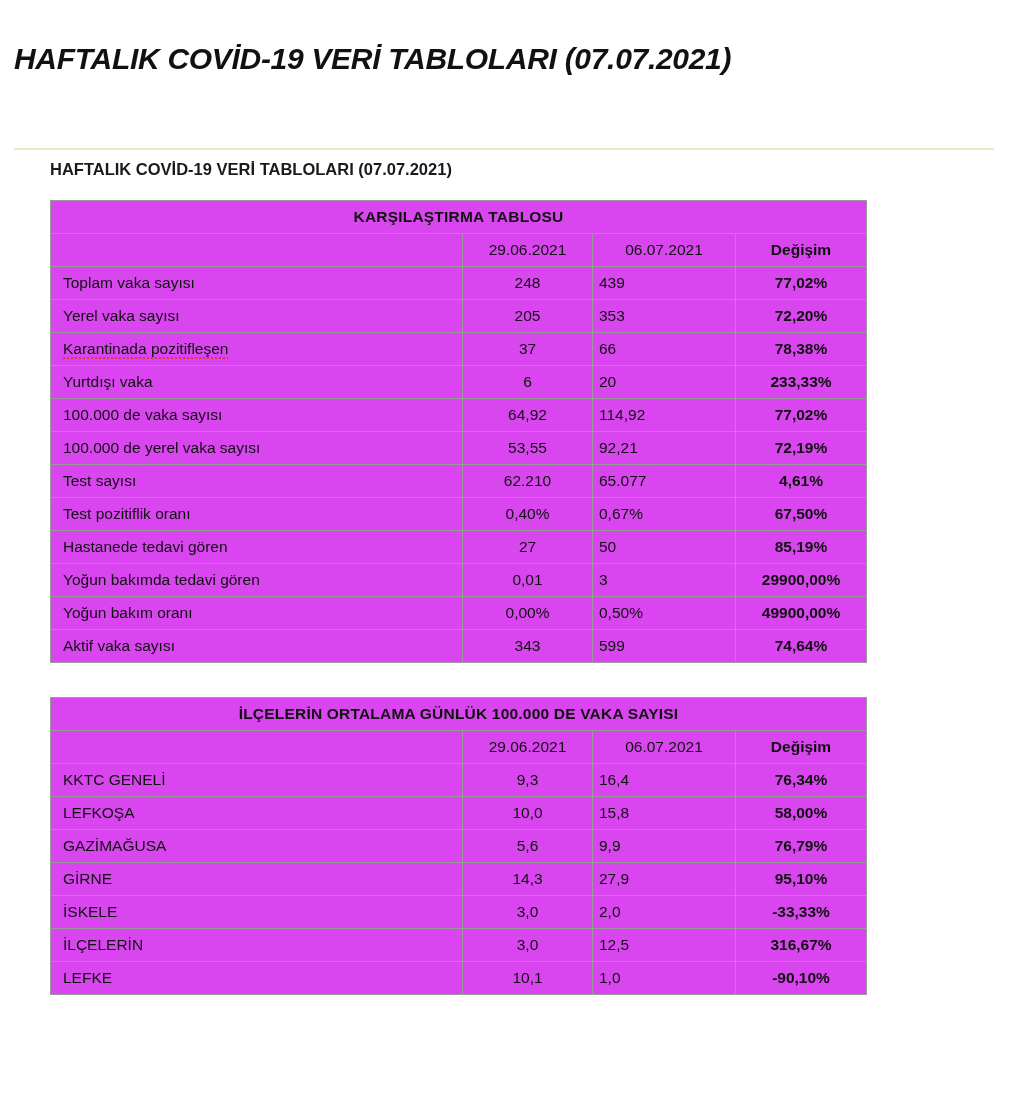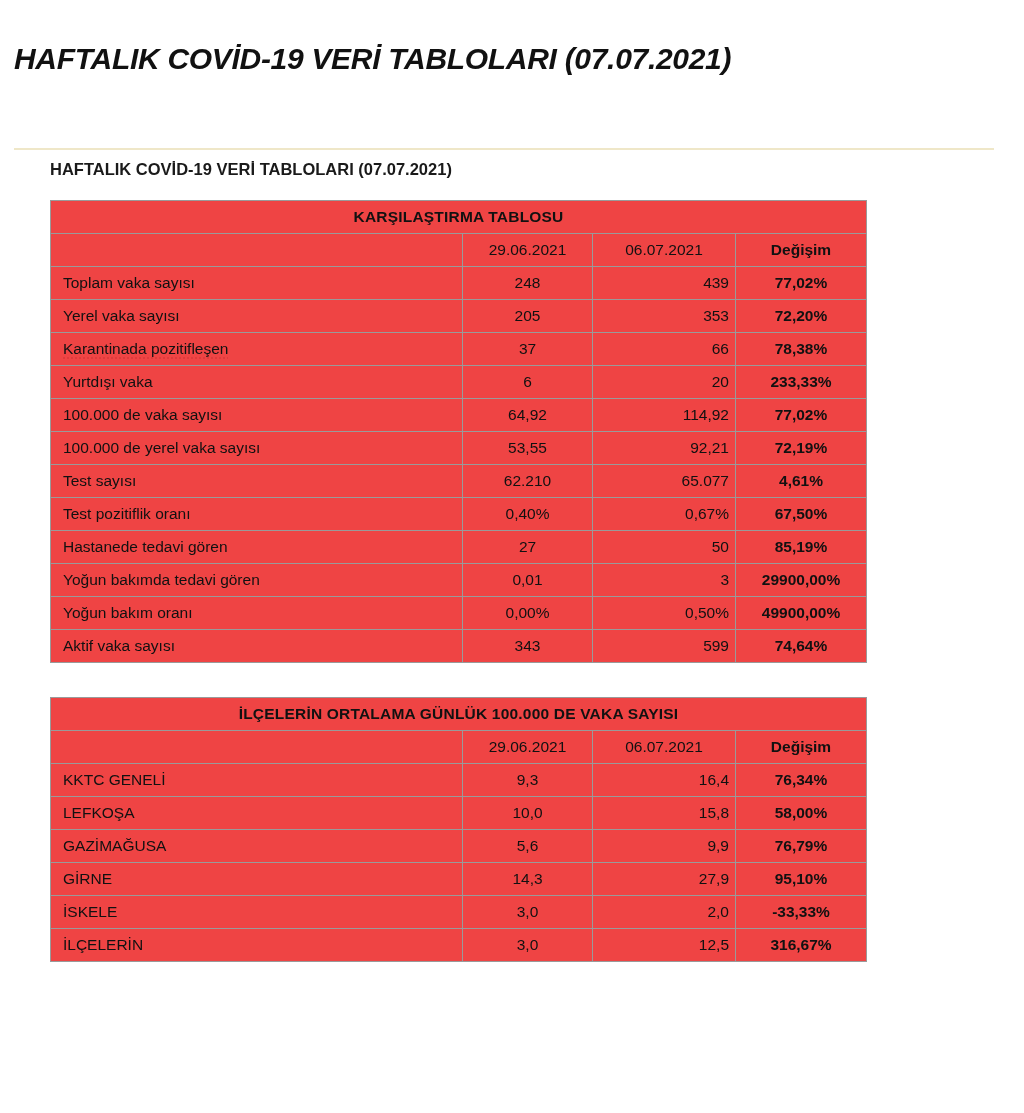--- a/index.html
+++ b/index.html
@@ -49,34 +49,34 @@
     font-weight: bold;
     color: #1a1a1a;
     white-space: nowrap;
   }
   .tbl-wrap {
     position: absolute;
   }
   table.data {
     border-collapse: collapse;
     table-layout: fixed;
-    background: #ef4444;
+    background: #d946ef;
   }
   table.data td {
     border: 1px solid #9a9a9a;
     font-size: 15.5px;
     color: #111111;
     height: 33px;
     padding: 0 6px;
     box-sizing: border-box;
     vertical-align: middle;
   }
   .col-label { width: 412px; text-align: left; padding-left: 12px !important; }
   .col-a { width: 130px; text-align: center; }
-  .col-b { width: 143px; text-align: right; }
+  .col-b { width: 143px; text-align: left; }
   .col-c { width: 131px; text-align: center; font-weight: bold; margin-left: 40px; }
 
   td.caption {
     text-align: center;
     font-weight: bold;
     font-size: 15.5px;
     letter-spacing: 0.2px;
     height: 37px;
   }
   td.head {
@@ -239,17 +239,23 @@
           <td class="col-a">3,0</td>
           <td class="col-b">2,0</td>
           <td class="col-c">-33,33%</td>
         </tr>
         <tr>
           <td class="col-label">İLÇELERİN</td>
           <td class="col-a">3,0</td>
           <td class="col-b">12,5</td>
           <td class="col-c">316,67%</td>
         </tr>
+        <tr>
+          <td class="col-label">LEFKE</td>
+          <td class="col-a">10,1</td>
+          <td class="col-b">1,0</td>
+          <td class="col-c">-90,10%</td>
+        </tr>
       </tbody>
     </table>
   </div>
 
 </div>
 
 </body></html>

